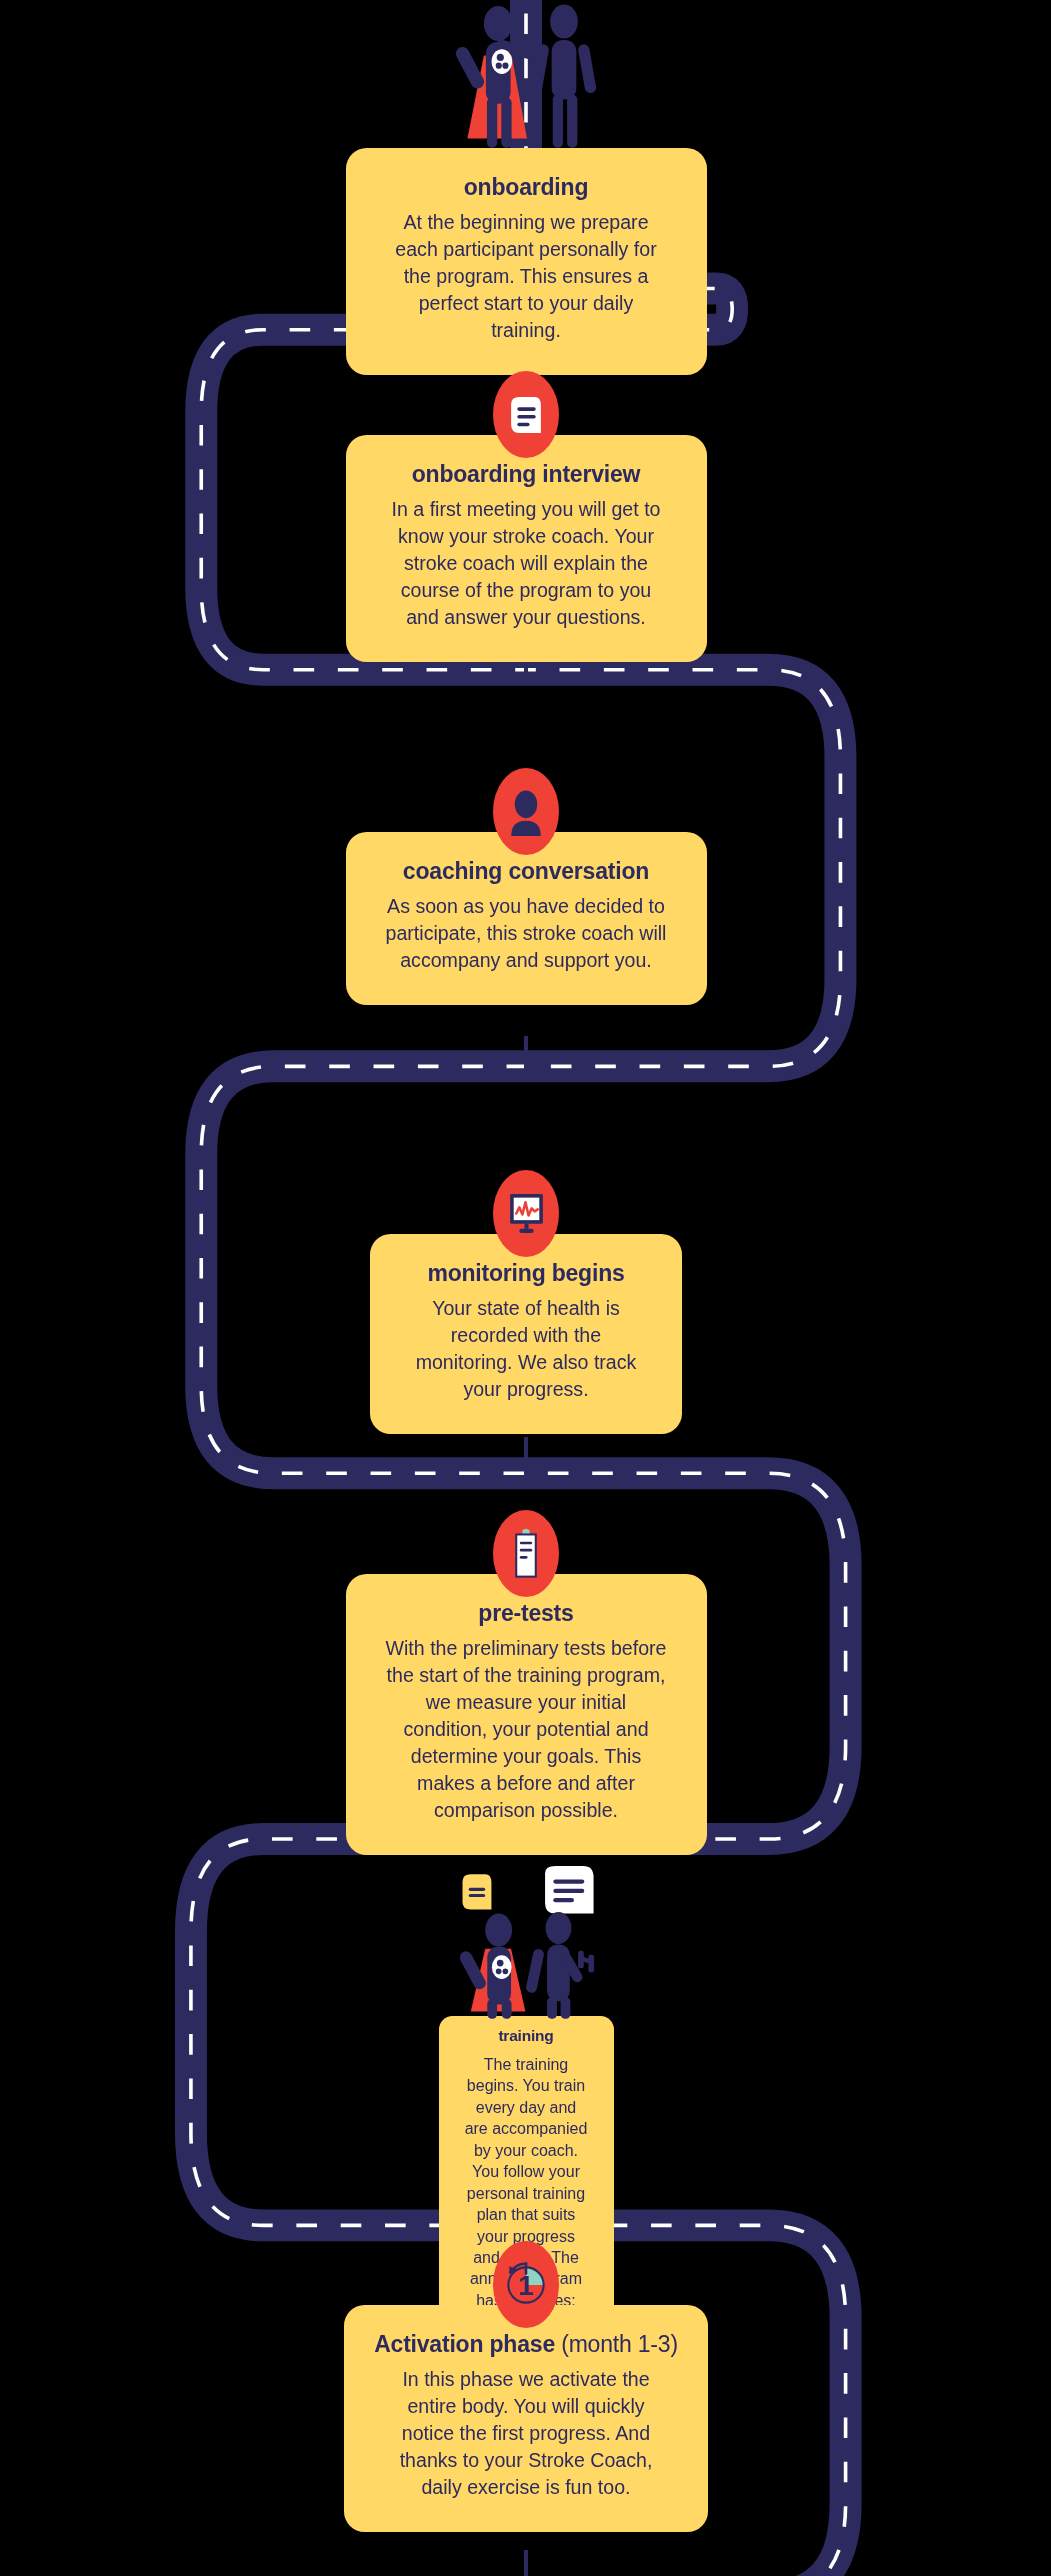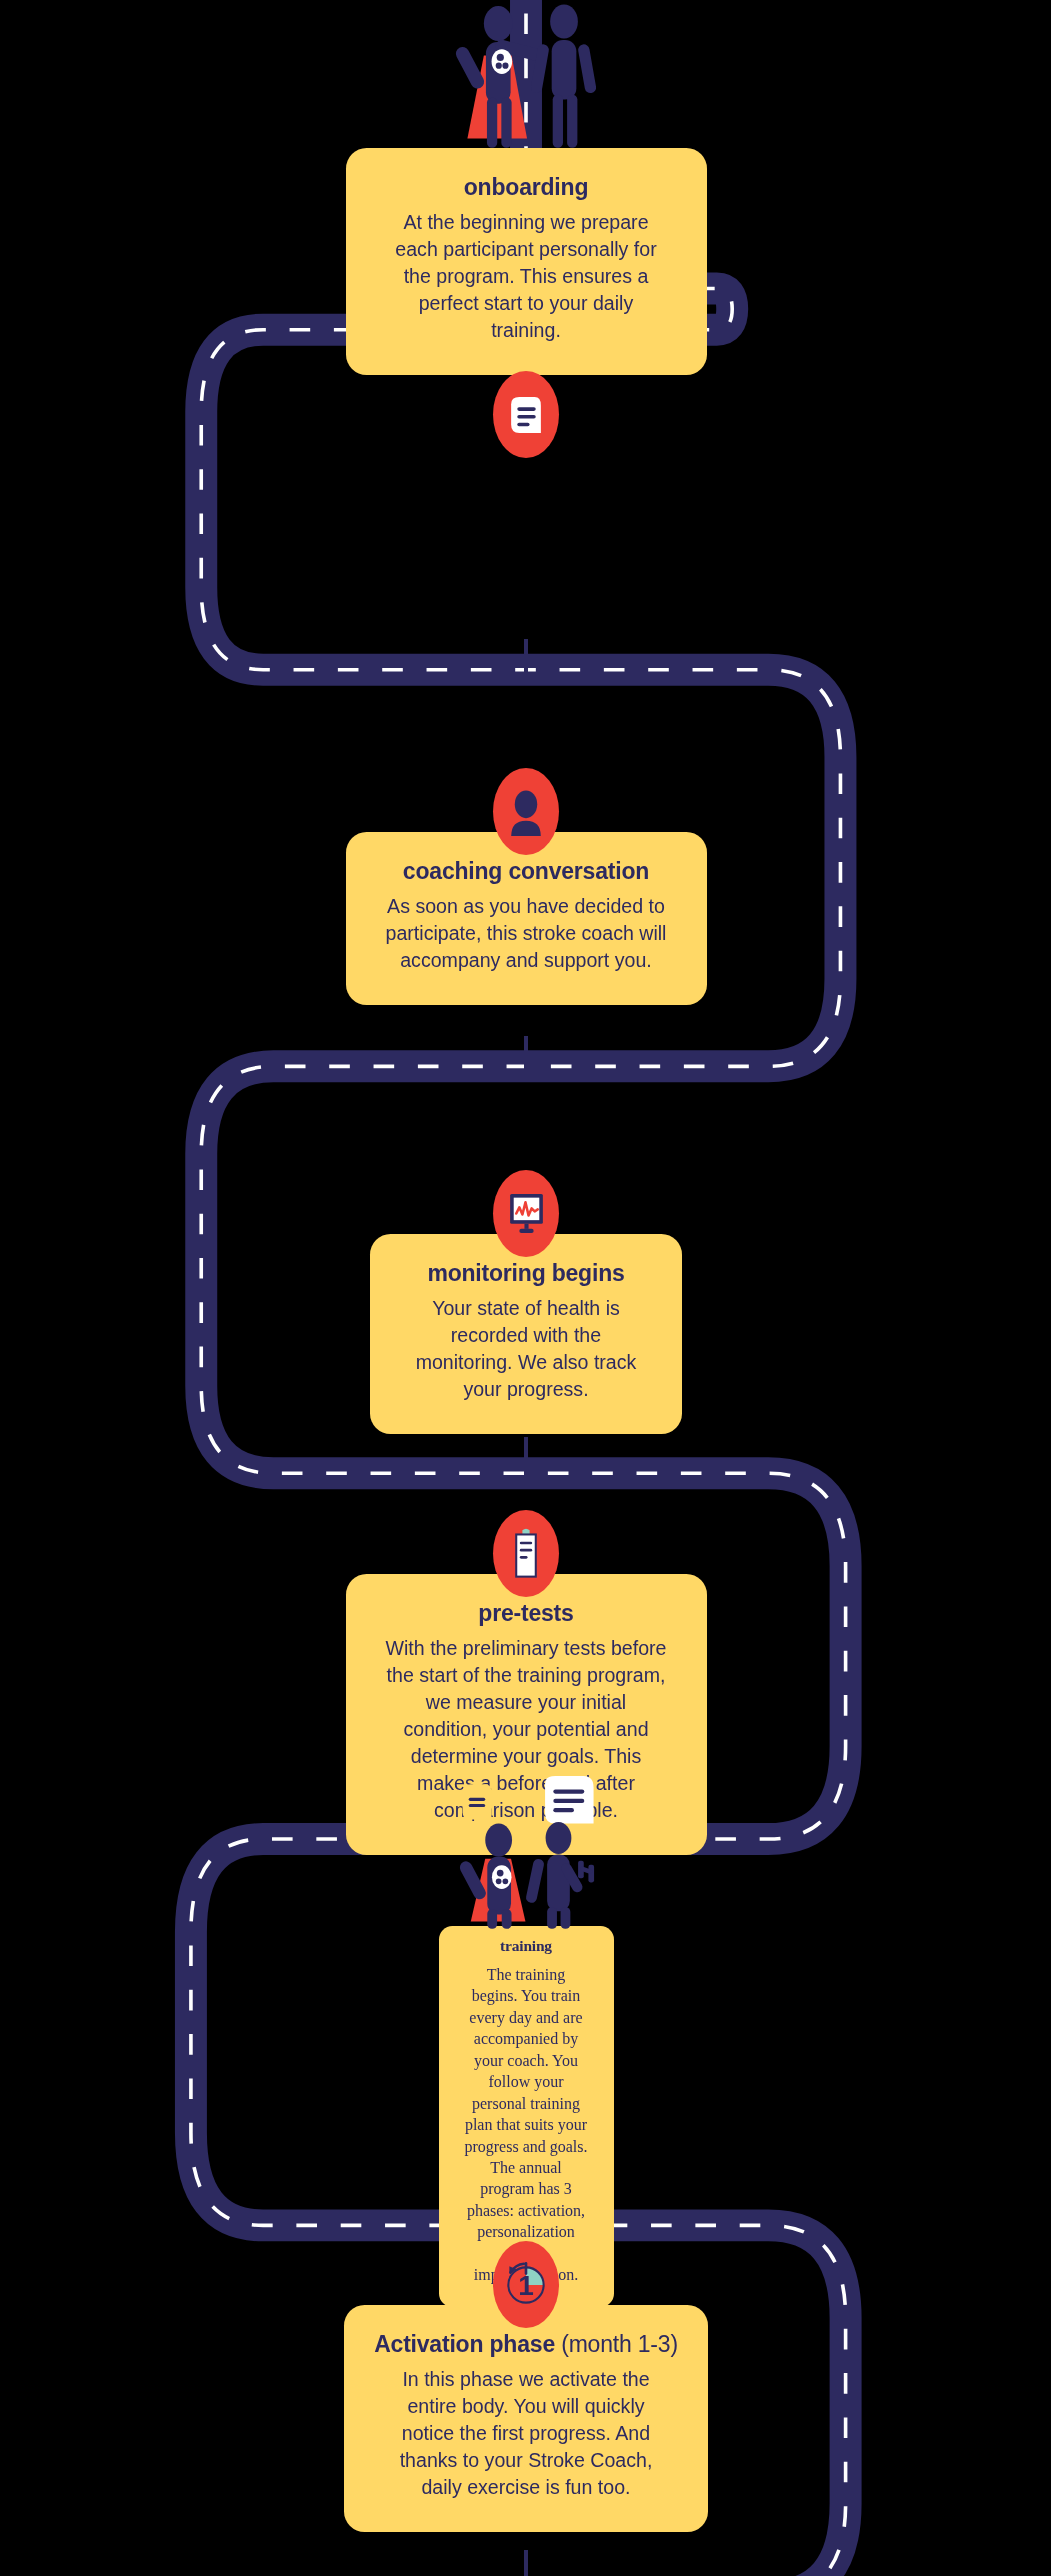--- a/index.html
+++ b/index.html
@@ -260,20 +260,26 @@
 
     <div class="step" style="top:371px;">
       <div class="medallion">
         <svg width="38" height="40" viewBox="0 0 74 78">
           <path d="M8 18 Q8 4 24 4 L54 4 Q66 4 66 20 L66 74 L24 74 Q8 74 8 58 Z" fill="#ffffff"></path>
           <rect x="20" y="24" width="36" height="7" rx="3.5" fill="#2d2a60"></rect>
           <rect x="20" y="39" width="36" height="7" rx="3.5" fill="#2d2a60"></rect>
           <rect x="20" y="54" width="24" height="7" rx="3.5" fill="#2d2a60"></rect>
         </svg>
       </div>
+      <div class="card" style="width:361px;">
+        <span class="card-title">
+          <span>onboarding interview</span><span class="sub"></span>
+        </span>
+        <span class="card-body">In a first meeting you will get to know your stroke coach. Your stroke coach will explain the course of the program to you and answer your questions.</span>
+      </div>
     </div>
 
     <div class="step" style="top:768px;">
       <div class="medallion">
         <svg width="38" height="49" viewBox="0 0 74 96">
           <ellipse cx="37" cy="34" rx="22" ry="27" fill="#2d2a60"></ellipse>
           <path d="M8 96 Q8 66 37 66 Q66 66 66 96 Z" fill="#2d2a60"></path>
         </svg>
       </div>
       <div class="card" style="width:361px;">
@@ -314,21 +320,21 @@
         </svg>
       </div>
       <div class="card" style="width:361px;">
         <span class="card-title">
           <span>pre-tests</span><span class="sub"></span>
         </span>
         <span class="card-body">With the preliminary tests before the start of the training program, we measure your initial condition, your potential and determine your goals. This makes a before and after comparison possible.</span>
       </div>
     </div>
 
-    <div class="step" style="top:1776px;font-family:Liberation Serif, serif;">
+    <div class="step" style="top:1866px;">
       <div class="heroes">
         <svg width="227" height="155" viewBox="0 0 440 300">
 
           <path d="M96 30 Q96 16 112 16 L140 16 Q152 16 152 32 L152 84 L112 84 Q96 84 96 70 Z" fill="#ffd866"></path>
           <rect x="108" y="42" width="32" height="6" rx="3" fill="#2d2a60"></rect>
           <rect x="108" y="54" width="32" height="6" rx="3" fill="#2d2a60"></rect>
 
           <path d="M256 14 Q256 0 276 0 L330 0 Q350 0 350 22 L350 92 L276 92 Q256 92 256 72 Z" fill="#ffffff"></path>
           <rect x="272" y="26" width="60" height="8" rx="4" fill="#2d2a60"></rect>
           <rect x="272" y="44" width="60" height="8" rx="4" fill="#2d2a60"></rect>

